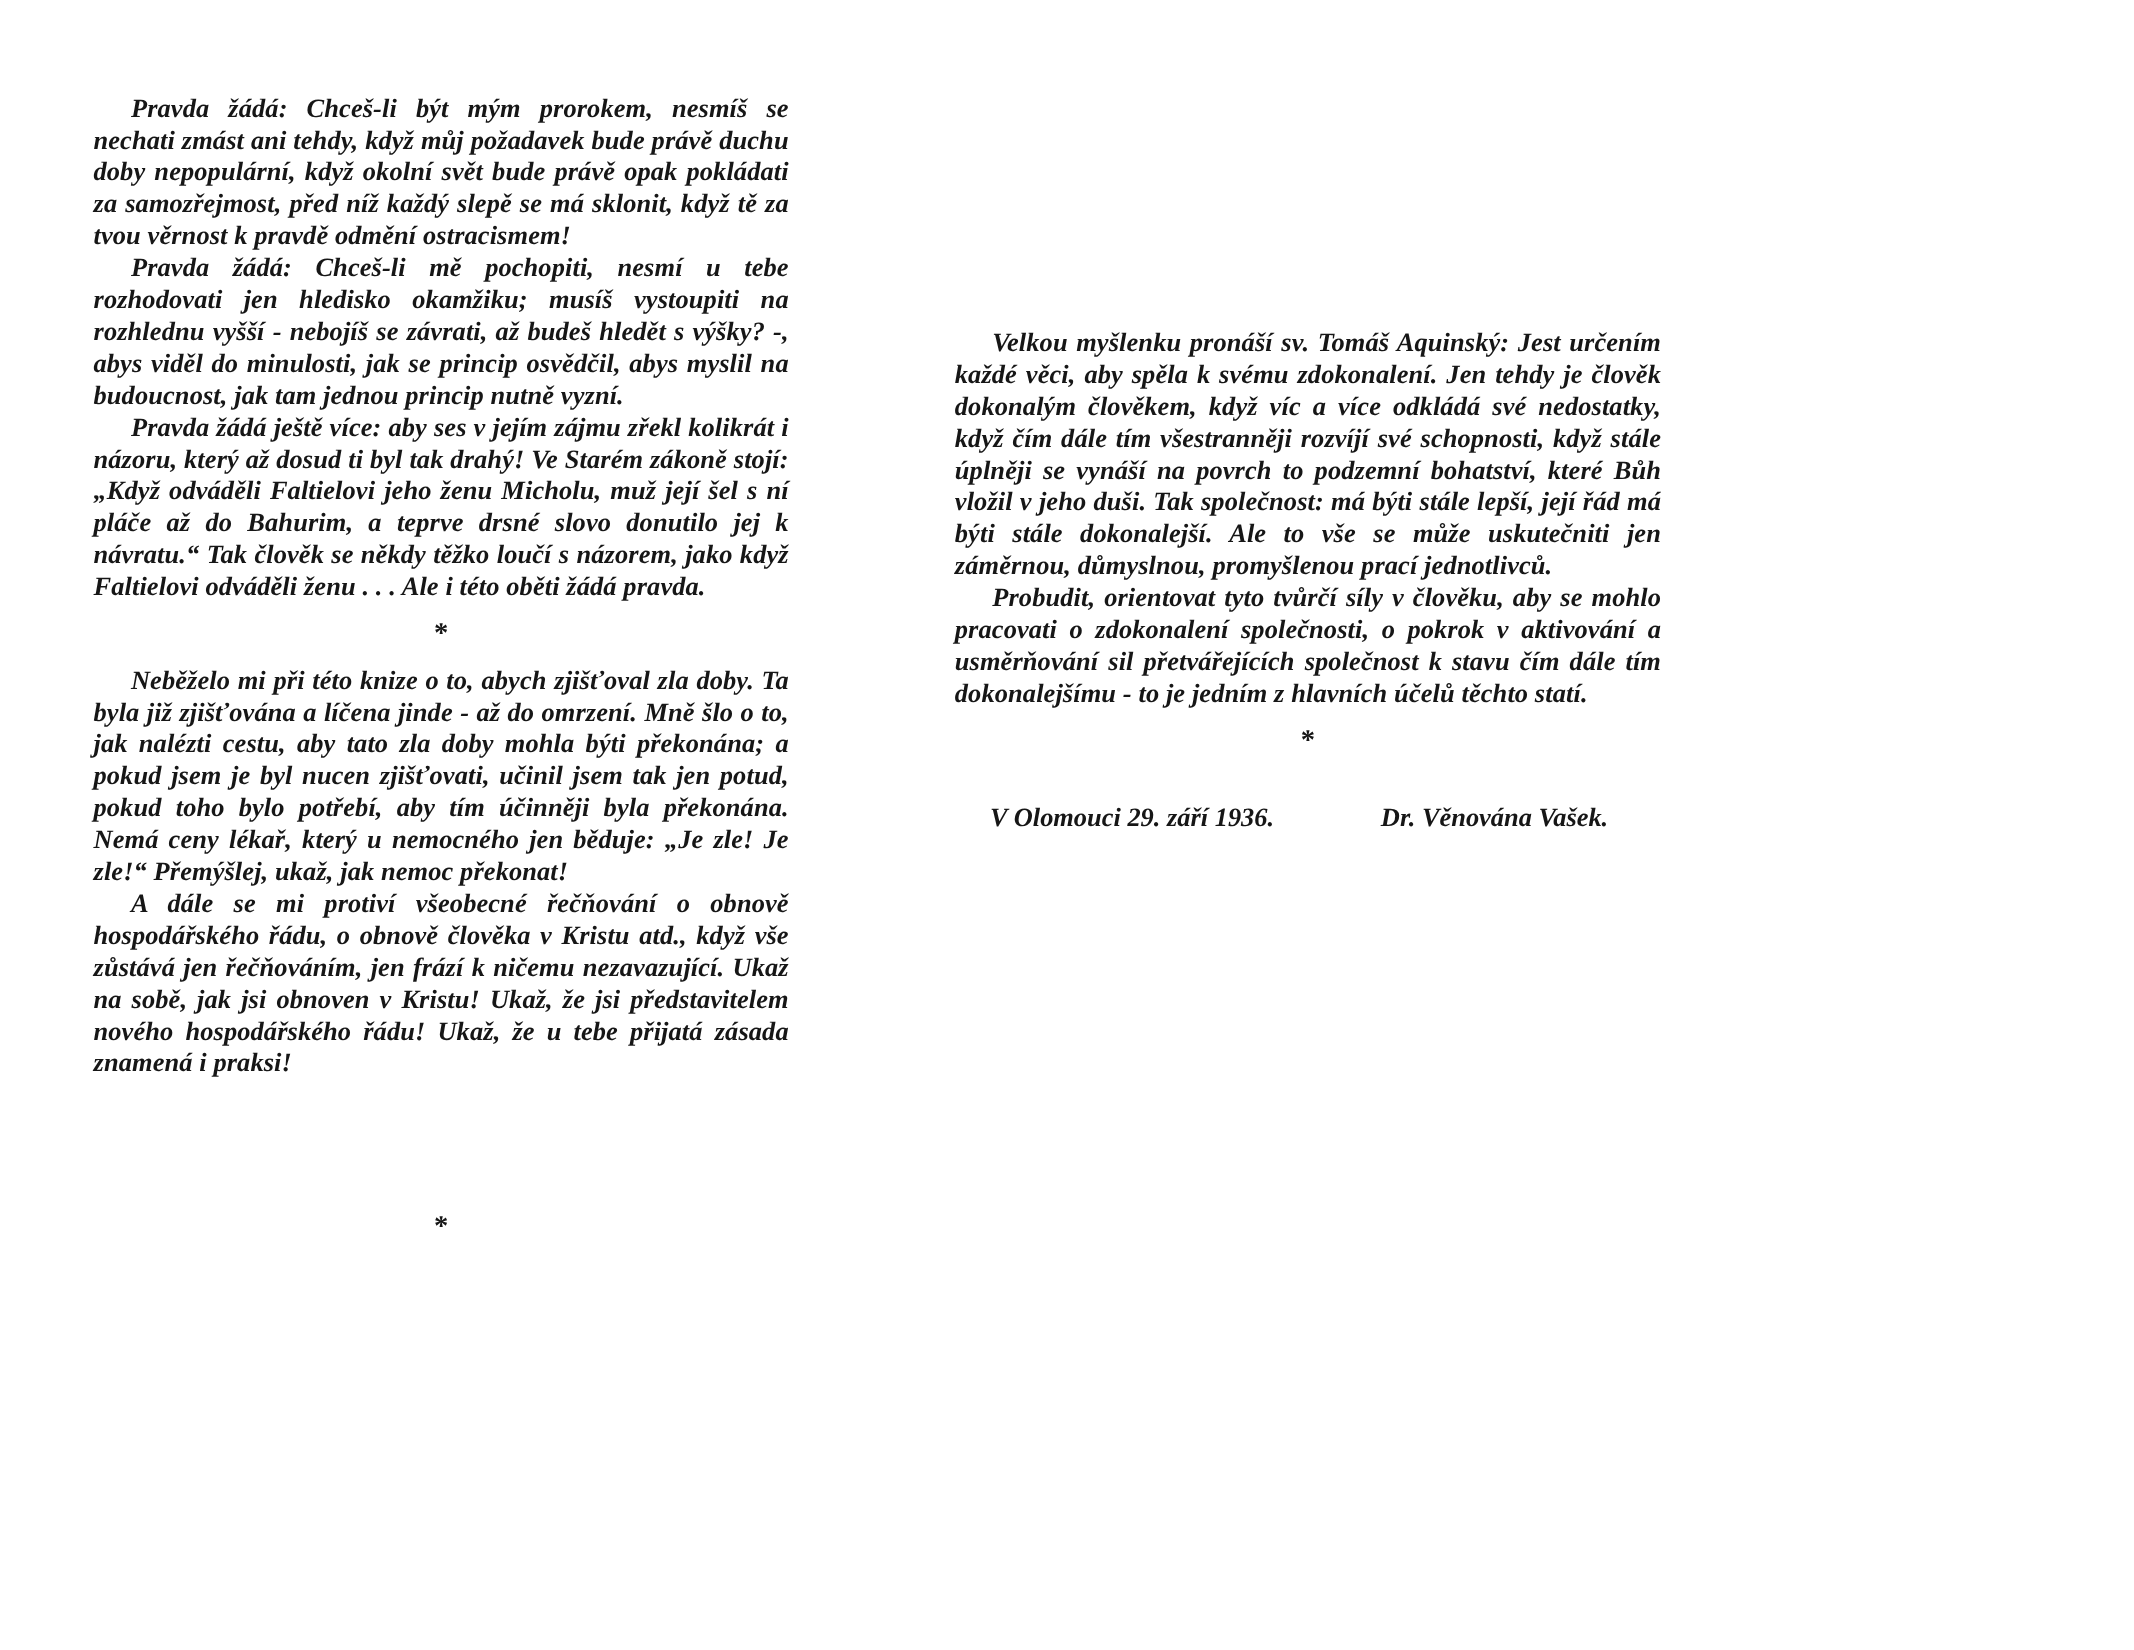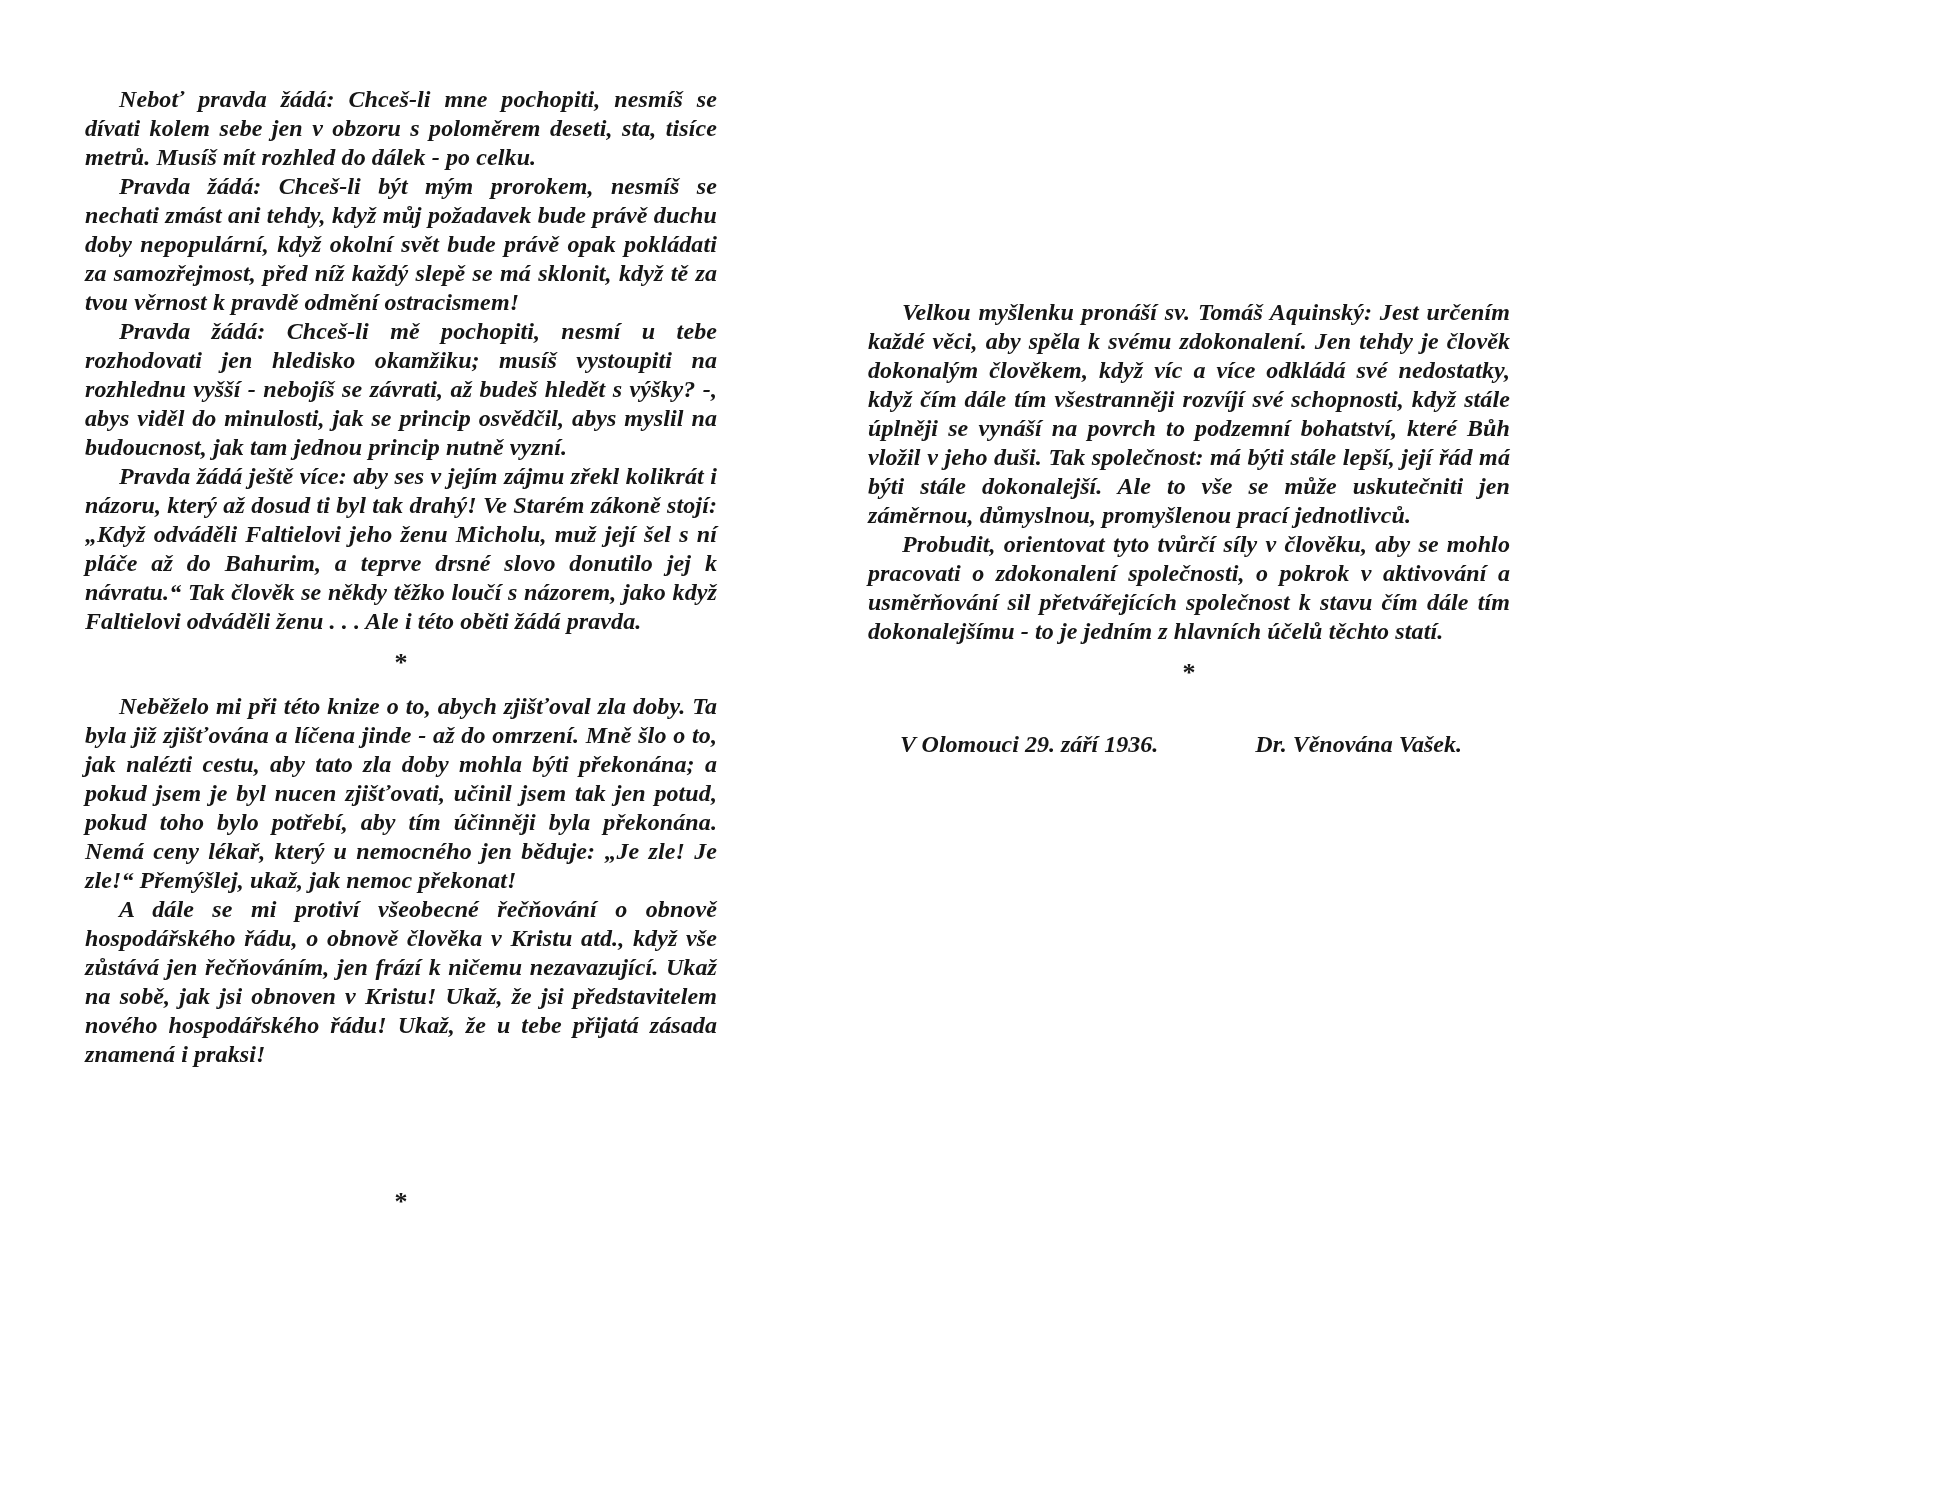--- a/index.html
+++ b/index.html
@@ -63,21 +63,20 @@
     line-height: 29px;
     font-family: Liberation Serif, serif;
   }
 </style>
 </head>
 <body>
 
 <div class="spread">
 
   <section class="page page-left">
-    <p class="para">Neboť pravda žádá: Chceš-li mne pochopiti, nesmíš se dívati kolem sebe jen v obzoru s poloměrem deseti, sta, tisíce metrů. Musíš mít rozhled do dálek - po celku.</p>
     <p class="para">Pravda žádá: Chceš-li být mým prorokem, nesmíš se nechati zmást ani tehdy, když můj požadavek bude právě duchu doby nepopulární, když okolní svět bude právě opak pokládati za samozřejmost, před níž každý slepě se má sklonit, když tě za tvou věrnost k pravdě odmění ostracismem!</p>
     <p class="para">Pravda žádá: Chceš-li mě pochopiti, nesmí u tebe rozhodovati jen hledisko okamžiku; musíš vystoupiti na rozhlednu vyšší - nebojíš se závrati, až budeš hledět s výšky? -, abys viděl do minulosti, jak se princip osvědčil, abys myslil na budoucnost, jak tam jednou princip nutně vyzní.</p>
     <p class="para">Pravda žádá ještě více: aby ses v jejím zájmu zřekl kolikrát i názoru, který až dosud ti byl tak drahý! Ve Starém zákoně stojí: „Když odváděli Faltielovi jeho ženu Micholu, muž její šel s ní pláče až do Bahurim, a teprve drsné slovo donutilo jej k návratu.“ Tak člověk se někdy těžko loučí s názorem, jako když Faltielovi odváděli ženu . . . Ale i této oběti žádá pravda.</p>
     <div class="sep">*</div>
     <p class="para">Neběželo mi při této knize o to, abych zjišťoval zla doby. Ta byla již zjišťována a líčena jinde - až do omrzení. Mně šlo o to, jak nalézti cestu, aby tato zla doby mohla býti překonána; a pokud jsem je byl nucen zjišťovati, učinil jsem tak jen potud, pokud toho bylo potřebí, aby tím účinněji byla překonána. Nemá ceny lékař, který u nemocného jen běduje: „Je zle! Je zle!“ Přemýšlej, ukaž, jak nemoc překonat!</p>
     <p class="para">A dále se mi protiví všeobecné řečňování o obnově hospodářského řádu, o obnově člověka v Kristu atd., když vše zůstává jen řečňováním, jen frází k ničemu nezavazující. Ukaž na sobě, jak jsi obnoven v Kristu! Ukaž, že jsi představitelem nového hospodářského řádu! Ukaž, že u tebe přijatá zásada znamená i praksi!</p>
     <div class="sep sep-bottom">*</div>
   </section>
 
   <section class="page page-right">

